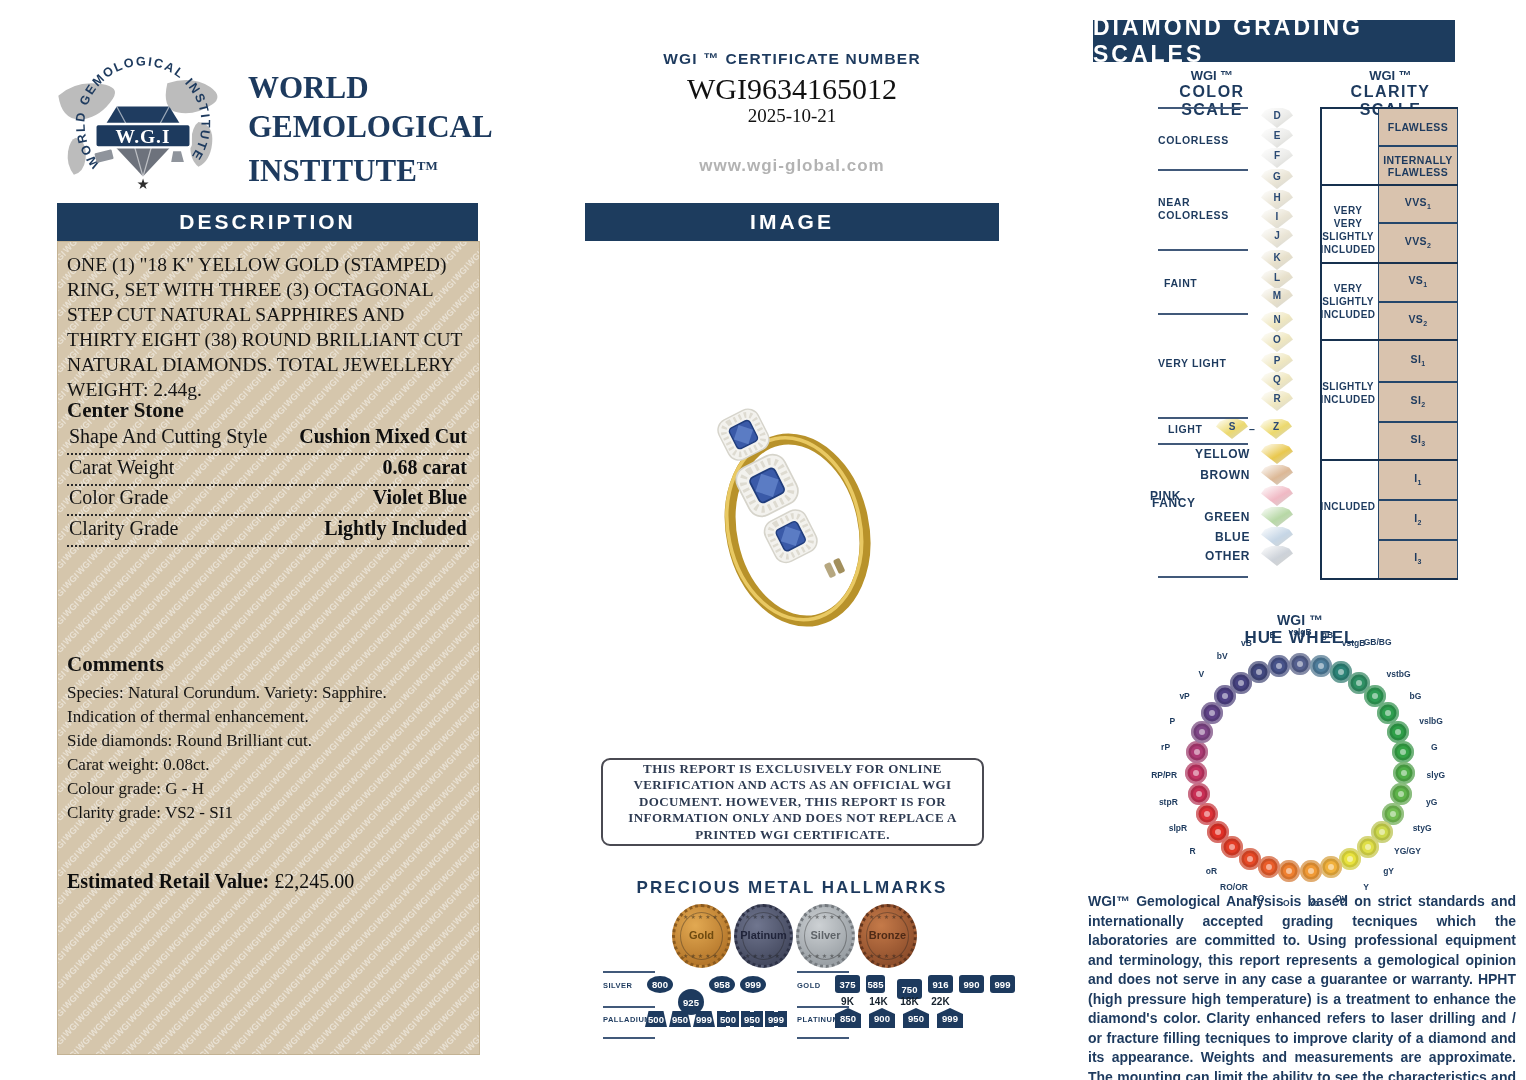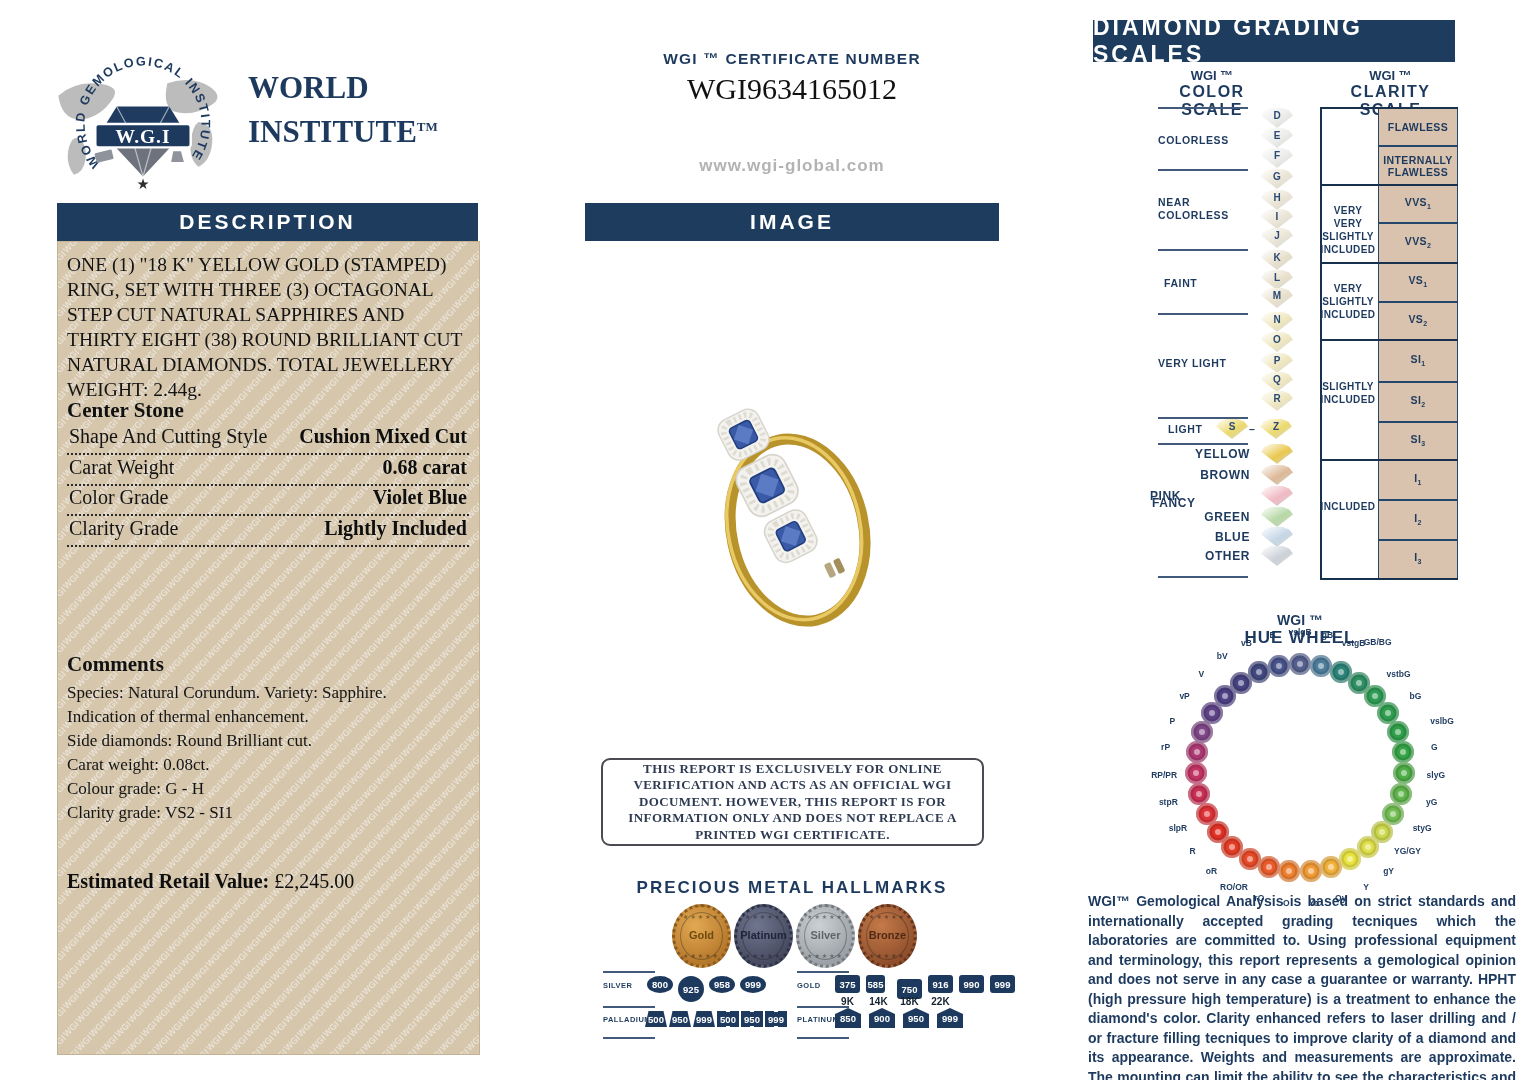--- a/index.html
+++ b/index.html
@@ -89,20 +89,21 @@
     <path d="M68,56 L82,82 M122,56 L108,82 M82,82 L95,128 M108,82 L95,128" stroke="#ffffff" stroke-width="1.3" opacity=".55" fill="none"></path>
     <rect x="46" y="74" width="98" height="24" rx="3" fill="#1d3a5e" stroke="#ffffff" stroke-width="2.5"></rect>
     <text x="95" y="93" text-anchor="middle" font-size="20" font-weight="bold" fill="#ffffff" font-family="Liberation Serif, serif" letter-spacing="1">W.G.I</text>
     <rect x="46" y="102" width="18" height="10" rx="1" fill="#8f949c" transform="rotate(-14 55 107)"></rect>
     <path d="M126,102 l8,0 l3,11 l-13,0 z" fill="#8f949c"></path>
     <text x="95" y="141" text-anchor="middle" font-size="15" fill="#2e2e2e">★</text>
   </svg>
 
   <div class="abs serif navy" style="left:248px;top:68px;width:260px;font-weight:bold;font-size:31px;line-height:39px;">
     <div>WORLD</div>
+    <div>GEMOLOGICAL</div>
     <div><span>INSTITUTE</span><sup style="font-size:13px;">TM</sup></div>
   </div>
 
   <div class="abs bar" style="left:57px;top:203px;width:421px;height:38px;">
     <span>DESCRIPTION</span>
   </div>
 
   <div class="abs panel" id="desc-panel" style="left:57px;top:241px;width:421px;height:812px;">
     <div id="watermark" class="abs" style="left:0;top:0;width:421px;height:812px;">
         <div class="wm-row" style="top: -8px; left: 0px;"><span class="wm">WGI</span><span class="wm">WGI</span><span class="wm">WGI</span><span class="wm">WGI</span><span class="wm">WGI</span><span class="wm">WGI</span><span class="wm">WGI</span><span class="wm">WGI</span><span class="wm">WGI</span><span class="wm">WGI</span><span class="wm">WGI</span><span class="wm">WGI</span><span class="wm">WGI</span><span class="wm">WGI</span><span class="wm">WGI</span><span class="wm">WGI</span><span class="wm">WGI</span></div>
@@ -181,20 +182,21 @@
       <div class="cmt-line" style="line-height: 24px;">Colour grade: G - H</div>
       <div class="cmt-line" style="line-height: 24px;">Clarity grade: VS2 - SI1</div>
     </div>
 
   <div class="abs serif" style="left:67px;top:870px;font-size:20px;color:#0e0e0e;">
     <span style="font-weight:bold">Estimated Retail Value:</span><span> £2,245.00</span>
   </div>
 
   <div class="abs navy" style="left:585px;top:50px;width:414px;text-align:center;font-weight:bold;font-size:15.5px;letter-spacing:1.2px;">WGI ™ CERTIFICATE NUMBER</div>
   <div class="abs serif" style="left:585px;top:72px;width:414px;text-align:center;font-size:30px;color:#111;">WGI9634165012</div>
+  <div class="abs serif" style="left:585px;top:105px;width:414px;text-align:center;font-size:19px;color:#111;">2025-10-21</div>
   <div class="abs graytxt" style="left:585px;top:156px;width:414px;text-align:center;font-size:17px;letter-spacing:1px;">www.wgi-global.com</div>
 
   <div class="abs bar" style="left:585px;top:203px;width:414px;height:38px;">
     <span>IMAGE</span>
   </div>
 
   <svg class="abs" viewBox="0 0 240 290" style="left:668px;top:362px;width:240px;height:290px;">
     <g transform="rotate(-12 130 170)">
       <ellipse cx="130" cy="168" rx="66" ry="92" fill="none" stroke="#b8922a" stroke-width="11"></ellipse>
       <ellipse cx="127" cy="166" rx="66" ry="92" fill="none" stroke="#e9c963" stroke-width="3.5"></ellipse>
@@ -259,21 +261,21 @@
       <div class="hm-rule" style="left: 202px; top: 41px; width: 52px;"></div>
       <div class="hm-rule" style="left: 8px; top: 72px; width: 52px;"></div>
       <div class="hm-rule" style="left: 202px; top: 72px; width: 52px;"></div>
       <div class="hm-label" style="left: 8px; top: 16px;">SILVER</div>
       <div class="hm-label" style="left: 8px; top: 50px;">PALLADIUM</div>
       <div class="hm-label" style="left: 202px; top: 16px;">GOLD</div>
       <div class="hm-label" style="left: 202px; top: 50px;">PLATINUM</div>
       <div class="hm-badge hm-oval" style="left: 52px; top: 11px; width: 26px; height: 17px;">
         <span>800</span>
       </div>
-      <div class="hm-badge hm-oval" style="left: 83px; top: 11px; width: 26px; height: 26px;">
+      <div class="hm-badge hm-oval" style="left: 83px; top: 24px; width: 26px; height: 26px;">
         <span>925</span>
       </div>
       <div class="hm-badge hm-oval" style="left: 114px; top: 11px; width: 26px; height: 17px;">
         <span>958</span>
       </div>
       <div class="hm-badge hm-oval" style="left: 145px; top: 11px; width: 26px; height: 17px;">
         <span>999</span>
       </div>
       <div class="hm-badge hm-trap" style="left: 50px; top: 46px; width: 22px; height: 16px;">
         <span>500</span>
@@ -490,21 +492,21 @@
       <div class="wheel-label" style="left: 187.377px; top: 29.7839px;">gB</div>
       <div class="wheel-gem" style="left: 190.013px; top: 56.4284px; background: rgb(44, 131, 119);"></div>
       <div class="wheel-label" style="left: 213.632px; top: 38.0217px;">vstgB</div>
       <div class="wheel-gem" style="left: 208.412px; top: 66.6406px; background: rgb(47, 144, 101);"></div>
       <div class="wheel-label" style="left: 237.692px; top: 37px;">GB/BG</div>
       <div class="wheel-gem" style="left: 224.378px; top: 80.3474px; background: rgb(47, 156, 85);"></div>
       <div class="wheel-label" style="left: 258.572px; top: 69.3005px;">vstbG</div>
       <div class="wheel-gem" style="left: 237.259px; top: 96.9877px; background: rgb(47, 159, 79);"></div>
       <div class="wheel-label" style="left: 275.416px; top: 91.0609px;">bG</div>
       <div class="wheel-gem" style="left: 246.526px; top: 115.88px; background: rgb(47, 159, 73);"></div>
-      <div class="wheel-label" style="left: 302px; top: 115.766px;">vslbG</div>
+      <div class="wheel-label" style="left: 291px; top: 115.766px;">vslbG</div>
       <div class="wheel-gem" style="left: 251.801px; top: 136.252px; background: rgb(53, 163, 70);"></div>
       <div class="wheel-label" style="left: 294.432px; top: 142.406px;">G</div>
       <div class="wheel-gem" style="left: 252.867px; top: 157.268px; background: rgb(79, 174, 72);"></div>
       <div class="wheel-label" style="left: 295.825px; top: 169.888px;">slyG</div>
       <div class="wheel-gem" style="left: 249.68px; top: 178.068px; background: rgb(95, 180, 75);"></div>
       <div class="wheel-label" style="left: 291.658px; top: 197.089px;">yG</div>
       <div class="wheel-gem" style="left: 242.372px; top: 197.801px; background: rgb(114, 189, 82);"></div>
       <div class="wheel-label" style="left: 282.101px; top: 222.894px;">styG</div>
       <div class="wheel-gem" style="left: 231.241px; top: 215.659px; background: rgb(205, 217, 77);"></div>
       <div class="wheel-label" style="left: 267.546px; top: 246.246px;">YG/GY</div>

